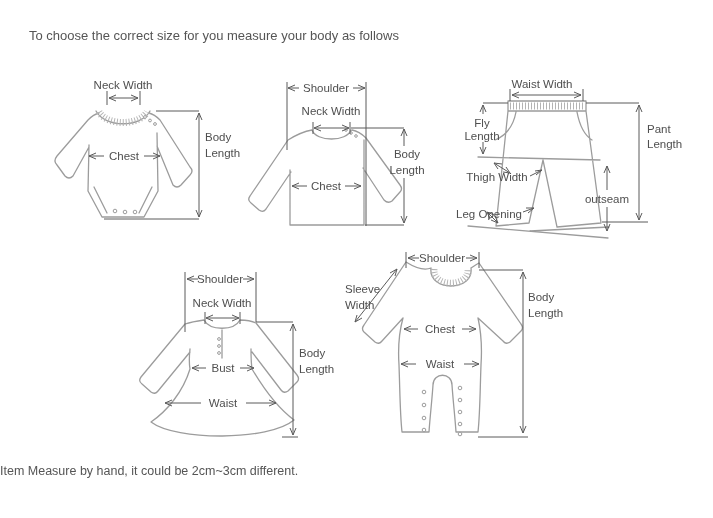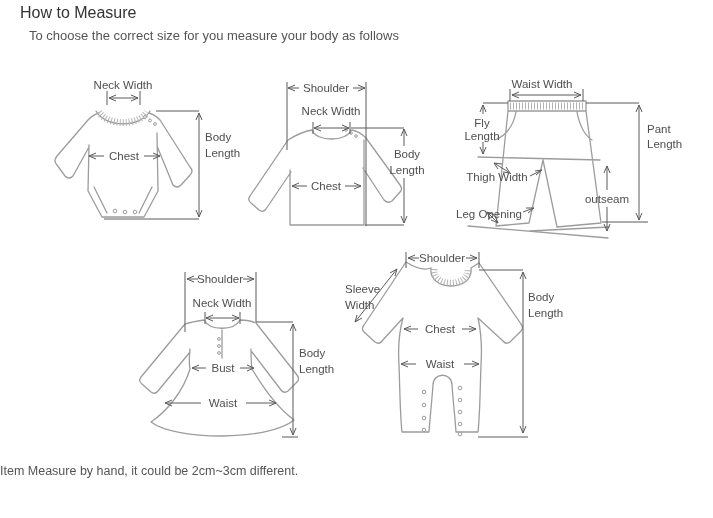--- a/index.html
+++ b/index.html
@@ -14,21 +14,20 @@
   .rib{fill:none;stroke:#b3b3b3;stroke-width:7;stroke-dasharray:1 2;}
   .m{fill:none;stroke:#5b5b5b;stroke-width:1;stroke-linecap:butt;stroke-linejoin:miter;}
   .lbl{font-family:"Liberation Sans",sans-serif;font-size:11.5px;fill:#4f4f4f;}
   .snap{fill:#fff;stroke:#9c9c9c;stroke-width:1;}
 </style>
 </head>
 <body>
 
 <div class="page">
 
-  <h1 class="title">How to Measure</h1>
   <p class="subtitle">To choose the correct size for you measure your body as follows</p>
 
   <svg width="713" height="518" viewBox="0 0 713 518">
 
     <g>
       <path class="g" d="
         M99,113 C95,114 91,117 88,120 L57,156 Q53,161 57,165 L65,176 Q69,180 73,176 L89,147
         M89,145 L88,191 L102,217 L144,217 L158,191 L157,133
         M94,187 L107,213
         M152,187 L139,213

